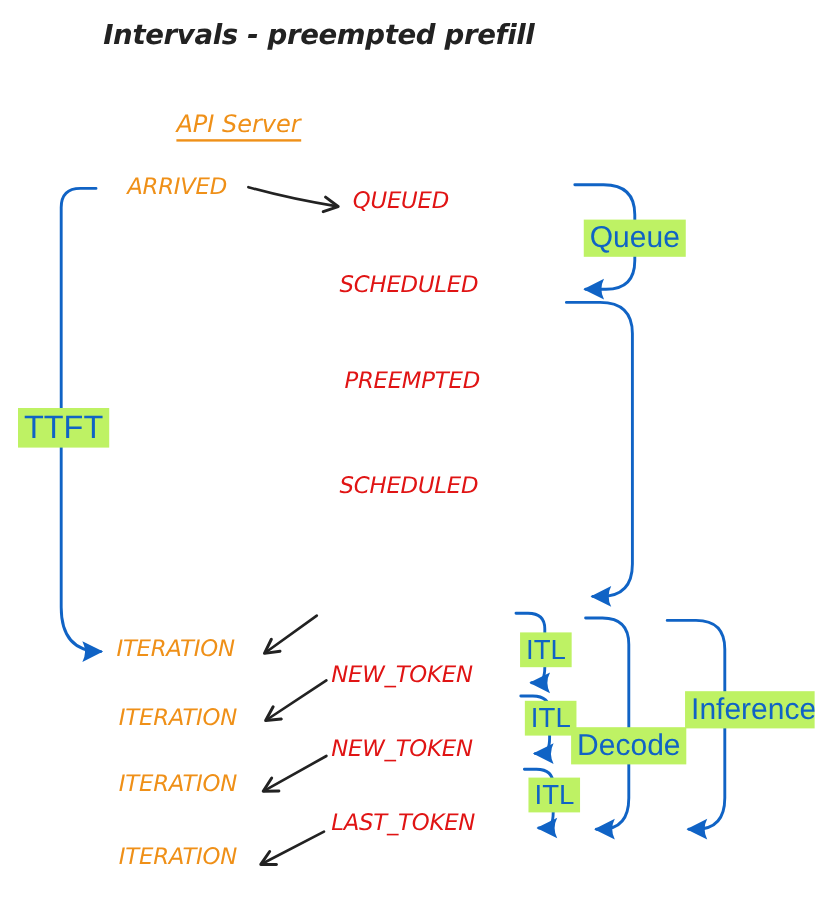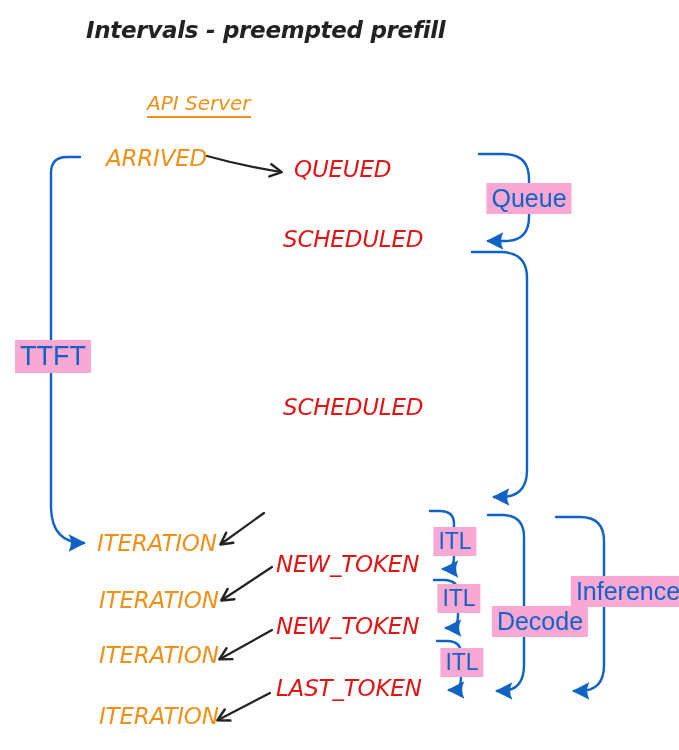--- a/index.html
+++ b/index.html
@@ -11,26 +11,26 @@
   .lbl{position:absolute;white-space:nowrap;z-index:2;}
   .hand{font-style:italic;font-weight:500;letter-spacing:-0.2px;}
   .title{
     left:86px;top:17px;font-size:23px;font-weight:bold;font-style:italic;
     color:var(--ink);letter-spacing:-0.3px;
   }
   .colhead{
     font-size:20px;font-style:italic;font-weight:500;
     border-bottom:2px solid currentColor;padding-bottom:1px;
   }
-  .event{font-size:23px;}
+  .event{font-size:19px;}
   .red{color:var(--red);}
   .orange{color:var(--orange);}
   .blue-label{
     position:absolute;z-index:3;font-family:"Liberation Sans",sans-serif;
-    color:var(--blue);background:#f9a8d4;padding:1px 5px;white-space:nowrap;
+    color:var(--blue);background:#bef264;padding:1px 5px;white-space:nowrap;
     transform:translateX(-50%);font-size:25px;
   }
   .blue-label.small{font-size:23px;}
   .blue-label.big{font-size:27px;}
   path{fill:none;stroke-linecap:round;stroke-linejoin:round;}
   .blue-line{stroke:var(--blue);stroke-width:2.4;}
   .black-line{stroke:var(--ink);stroke-width:2.2;}
 </style>
 </head>
 <body>
@@ -73,26 +73,27 @@
   <div class="lbl colhead orange" style="left:107px;top:91px;margin-left:40px;">API Server</div>
 
   <div class="lbl hand event orange" style="left:106px;top:145px;">ARRIVED</div>
   <div class="lbl hand event orange" style="left:97px;top:530px;">ITERATION</div>
   <div class="lbl hand event orange" style="left:99px;top:587px;">ITERATION</div>
   <div class="lbl hand event orange" style="left:99px;top:642px;">ITERATION</div>
   <div class="lbl hand event orange" style="left:99px;top:703px;">ITERATION</div>
 
   <div class="lbl hand event red" style="left:294px;top:156px;">QUEUED</div>
   <div class="lbl hand event red" style="left:283px;top:226px;">SCHEDULED</div>
+  <div class="lbl hand event red" style="left:287px;top:306px;">PREEMPTED</div>
   <div class="lbl hand event red" style="left:283px;top:394px;">SCHEDULED</div>
   <div class="lbl hand event red" style="left:276px;top:551px;">NEW_TOKEN</div>
   <div class="lbl hand event red" style="left:276px;top:613px;">NEW_TOKEN</div>
   <div class="lbl hand event red" style="left:276px;top:675px;">LAST_TOKEN</div>
 
   <div class="blue-label big" style="left:53px;top:340px;">TTFT</div>
   <div class="blue-label" style="left:529px;top:183px;">Queue</div>
   <div class="blue-label small" style="left:455px;top:527px;">ITL</div>
   <div class="blue-label small" style="left:459px;top:584px;">ITL</div>
   <div class="blue-label small" style="left:462px;top:648px;">ITL</div>
-  <div class="blue-label" style="left:524px;top:606px;margin-left:16px;">Decode</div>
+  <div class="blue-label" style="left:524px;top:606px;">Decode</div>
   <div class="blue-label" style="left:605px;top:576px;margin-left:23px;">Inference</div>
 
 </div>
 
 </body></html>

